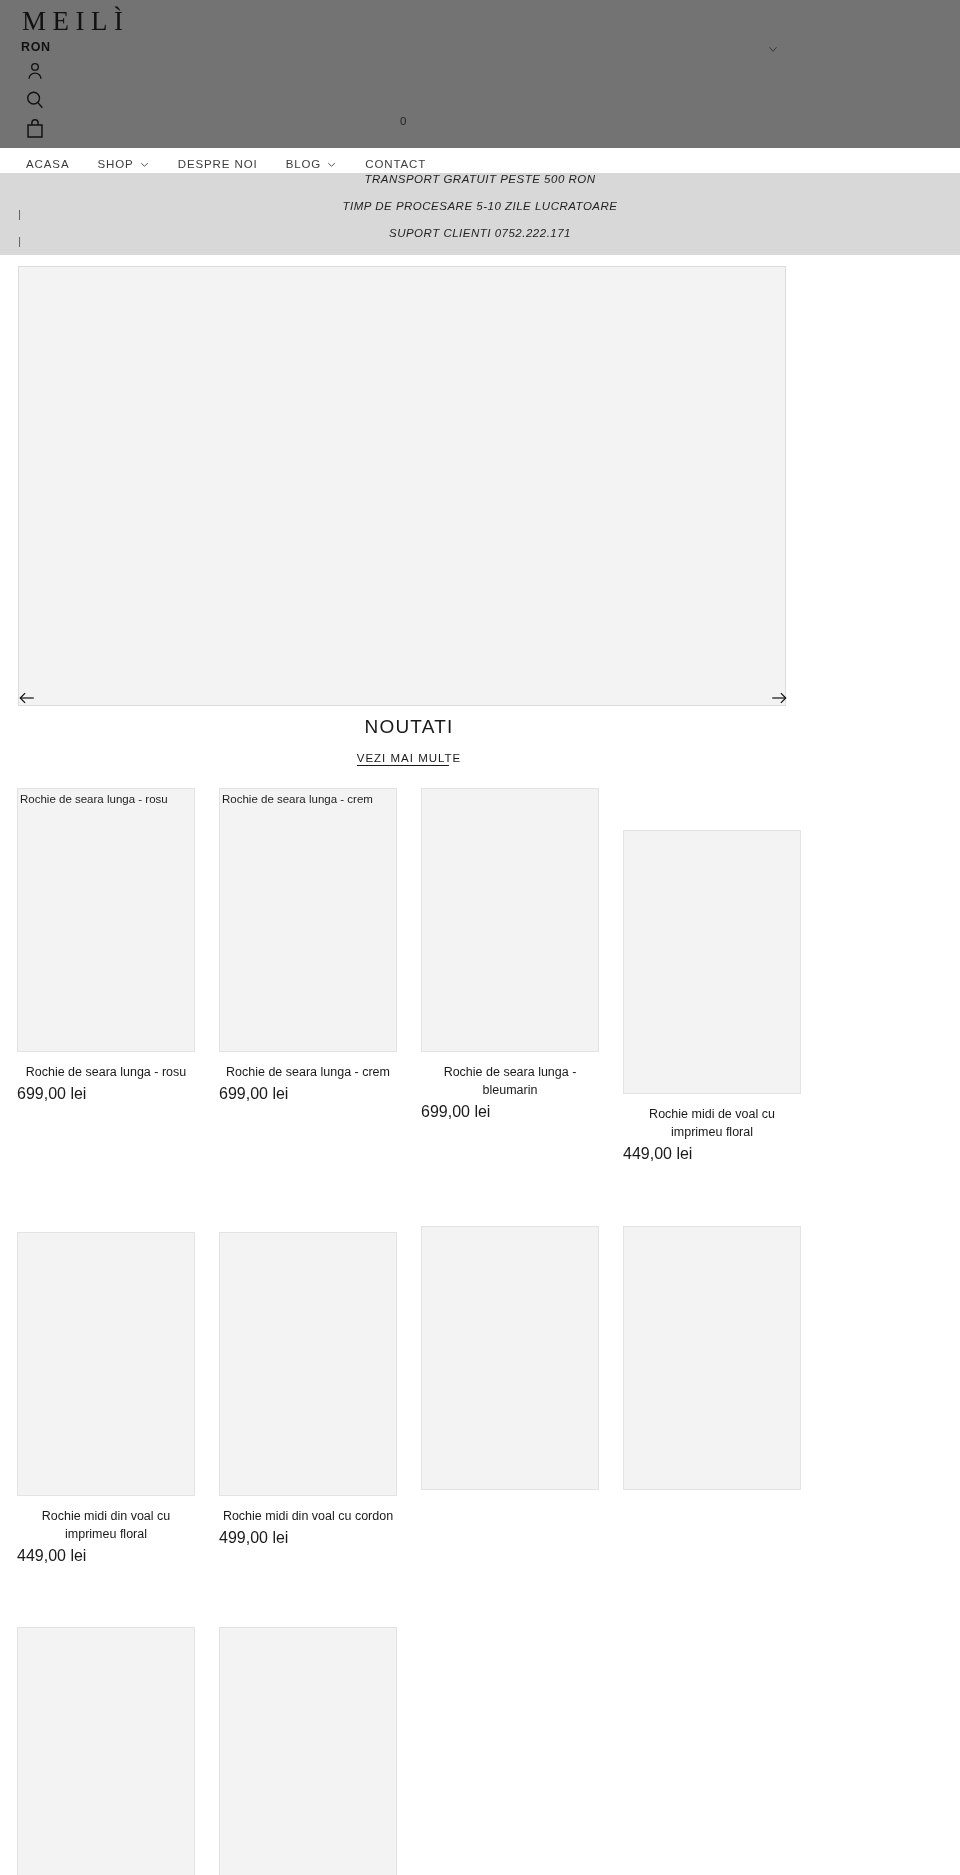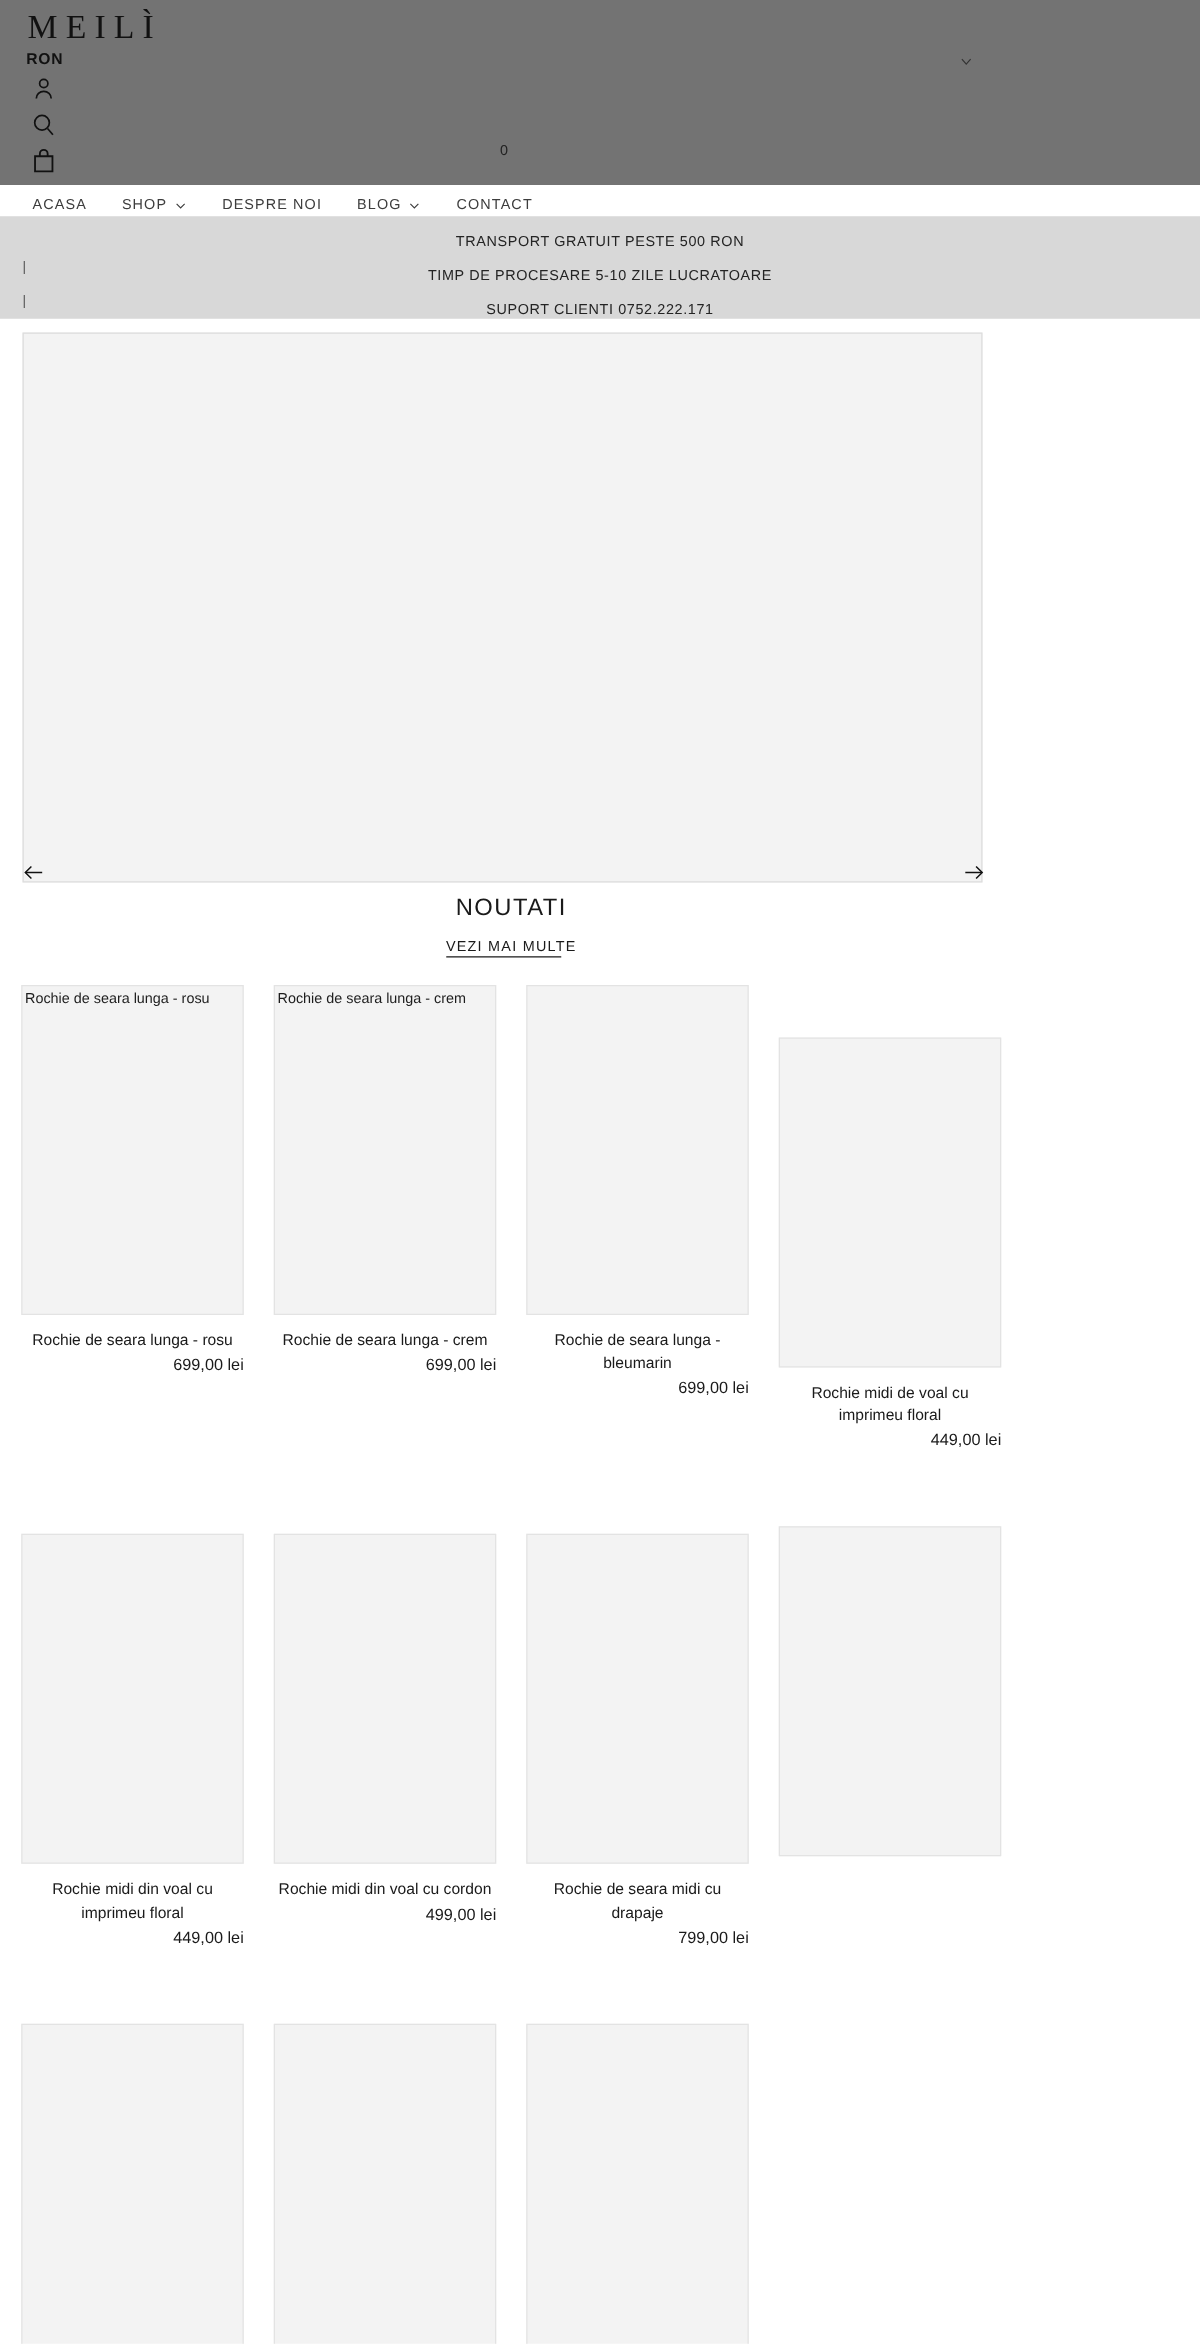--- a/index.html
+++ b/index.html
@@ -72,21 +72,21 @@
   .nav-chevron svg { width: 11px; height: 11px; display: block; }
 
   
   .announce {
     position: absolute; left: 0; top: 173px;
     width: 960px; height: 82px;
     background: #d8d8d8;
   }
   .announce-row {
     position: relative; width: 960px; height: 27px;
-    display: flex; align-items: flex-end; justify-content: center;
+    display: flex; align-items: flex-start; justify-content: center; font-style: italic;
   }
   .announce-text {
     font-size: 11.5px; letter-spacing: 0.5px; color: #242424;
     text-align: center;
   }
   .announce-pipe {
     position: absolute; left: 18px; top: 50%; transform: translateY(-50%);
     font-size: 11px; color: #555;
   }
 
@@ -146,22 +146,22 @@
     white-space: nowrap;
   }
   .card-title {
     margin-top: 11px;
     font-size: 12.5px; line-height: 1.45;
     text-align: center; color: #1a1a1a;
     cursor: pointer;
   }
   .card-price {
     margin-top: 2px;
-    font-size: 13px; line-height: 1.4;
-    text-align: right; color: #1a1a1a;
+    font-size: 16px; line-height: 1.4;
+    text-align: left; color: #1a1a1a;
   }
   .grid-row-2 { margin-top: 42px; }
   .grid-row-3 { margin-top: 36px; }
 </style>
 </head>
 <body>
 
 <div class="header">
 
   <div class="logo">MEILÌ</div>
@@ -318,27 +318,20 @@
   </div>
 
   <div class="card grid-row-2">
     <div class="card-media">
       <div class="card-alt"></div>
     </div>
     <div class="card-title">Rochie midi din voal cu cordon</div>
     <div class="card-price">499,00 lei</div>
   </div>
 
-  <div class="card grid-row-2">
-    <div class="card-media">
-      <div class="card-alt"></div>
-    </div>
-    <div class="card-title">Rochie de seara midi cu drapaje</div>
-    <div class="card-price">799,00 lei</div>
-  </div>
 
   <div class="card grid-row-3">
     <div class="card-media">
       <div class="card-alt"></div>
     </div>
     <div class="card-title"></div>
     <div class="card-price"></div>
   </div>
 
   <div class="card grid-row-3">

